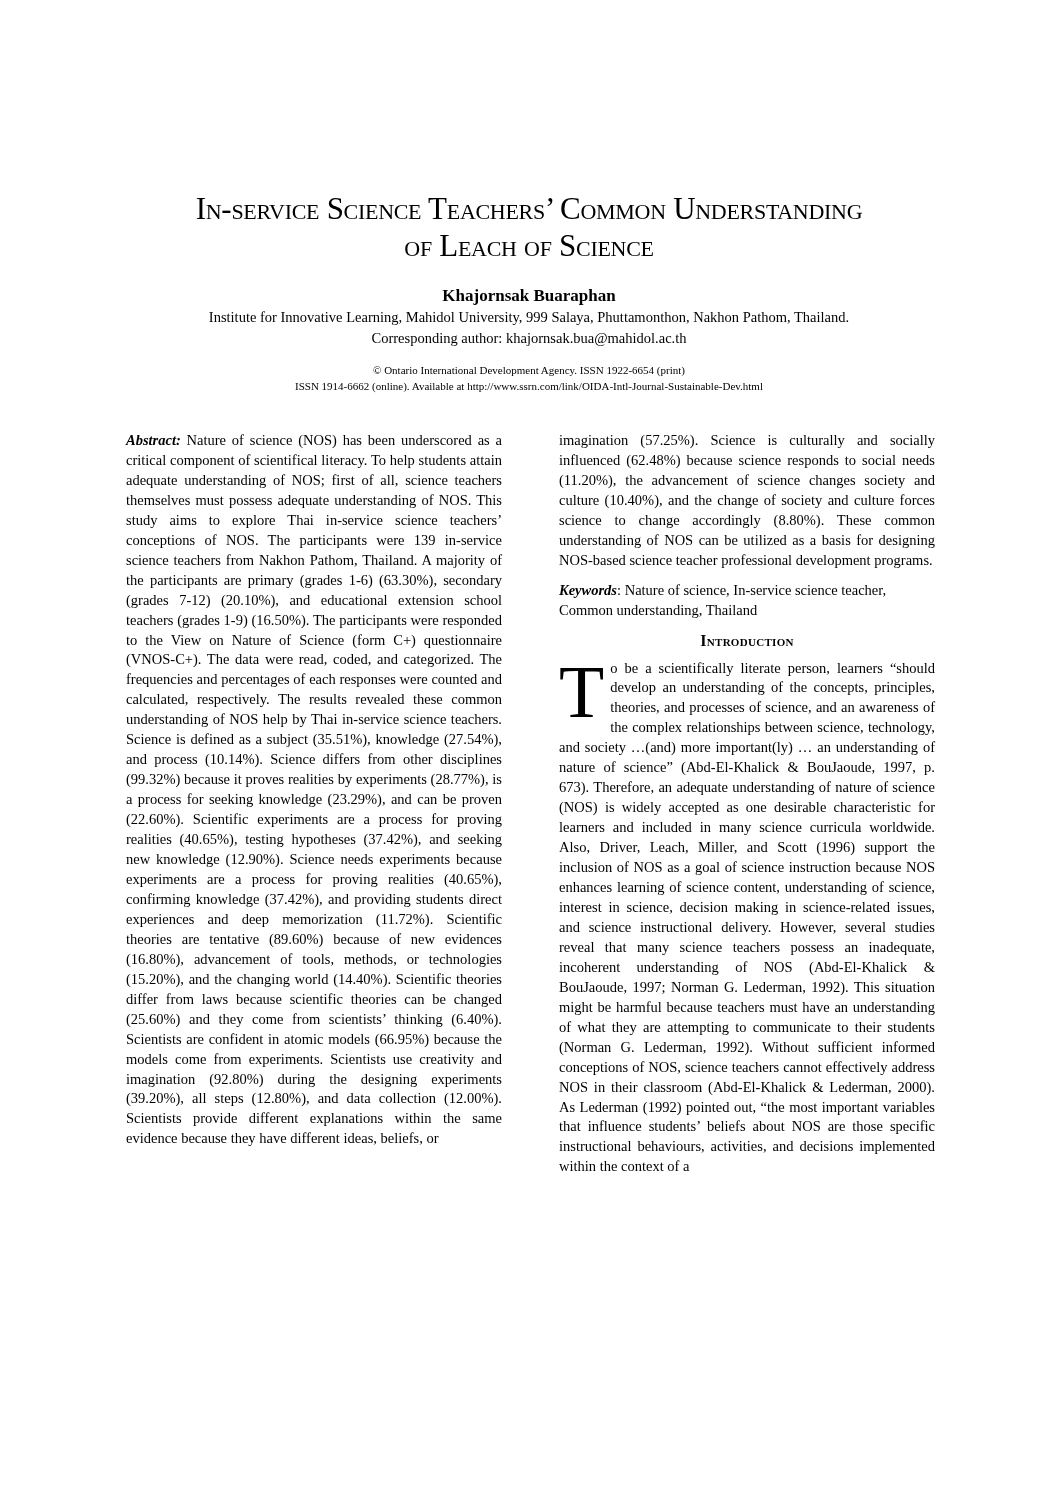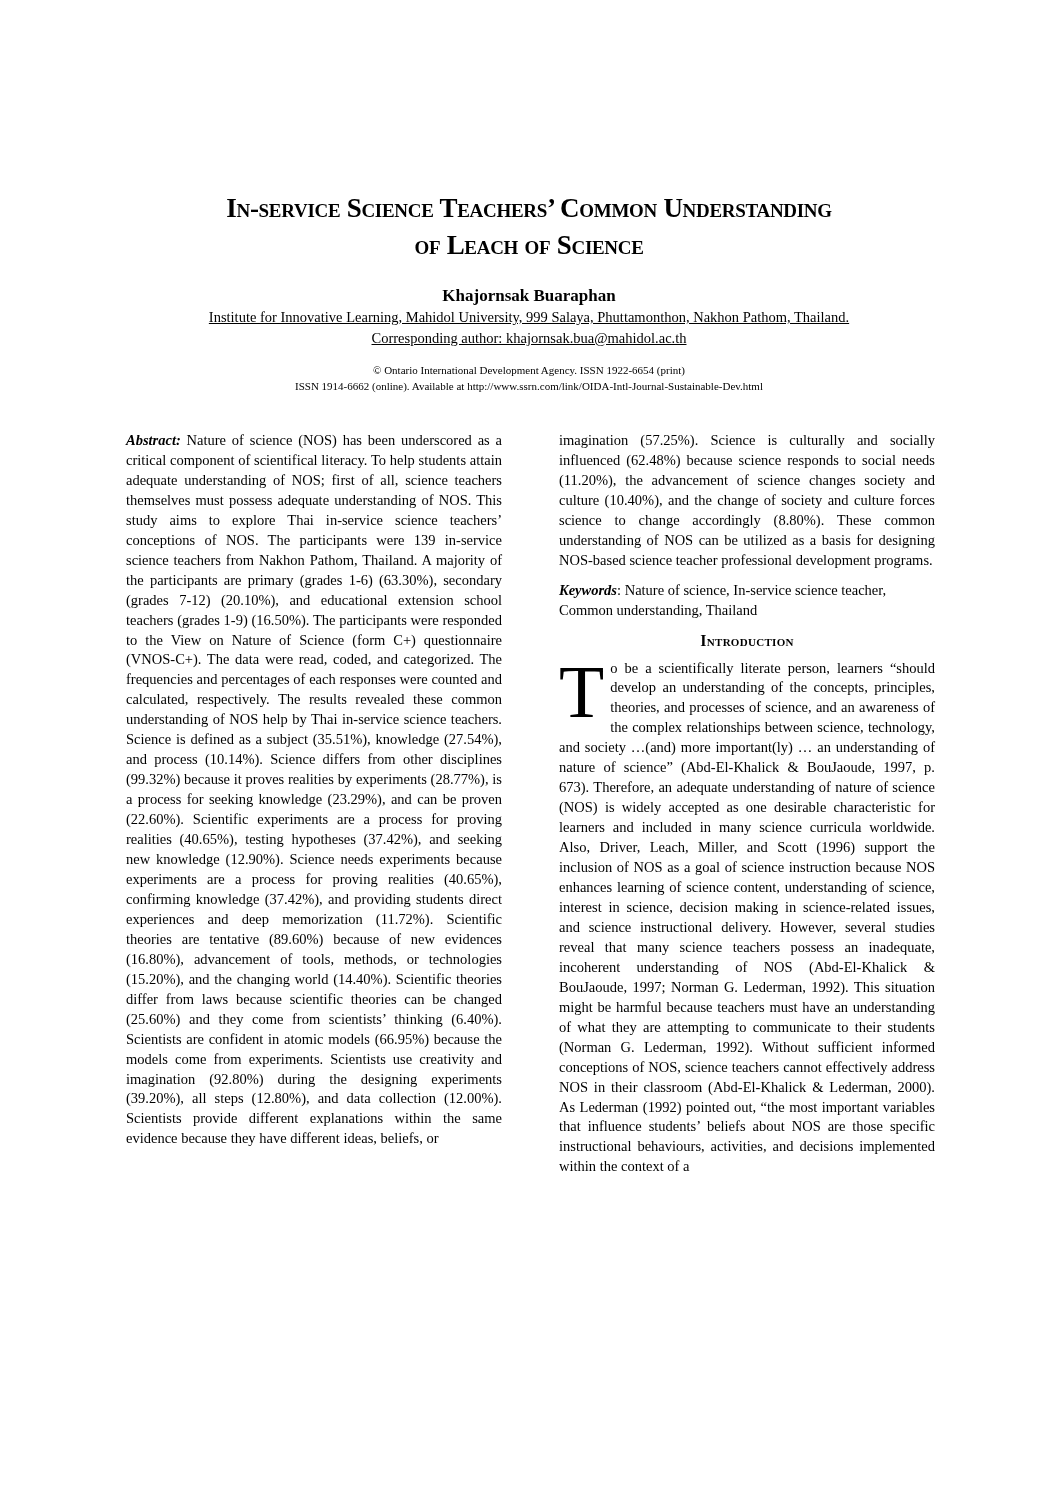--- a/index.html
+++ b/index.html
@@ -22,22 +22,22 @@
       width: 1058px;
       height: 1497px;
       background: #ffffff;
     }
     .title {
       position: absolute;
       left: 100px;
       top: 190px;
       width: 858px;
       text-align: center;
-      font-weight: bold;
-      font-size: 27px;
+      font-weight: normal;
+      font-size: 31px;
       line-height: 37px;
       letter-spacing: -0.3px;
       font-variant: small-caps;
     }
     .author {
       position: absolute;
       left: 100px;
       top: 285px;
       width: 858px;
       text-align: center;
@@ -46,21 +46,20 @@
       line-height: 22px;
     }
     .affil {
       position: absolute;
       left: 100px;
       top: 307px;
       width: 858px;
       text-align: center;
       font-size: 14.5px;
       line-height: 21px;
-      text-decoration: underline;
     }
     .issn {
       position: absolute;
       left: 100px;
       top: 362px;
       width: 858px;
       text-align: center;
       font-size: 11px;
       line-height: 16px;
     }

